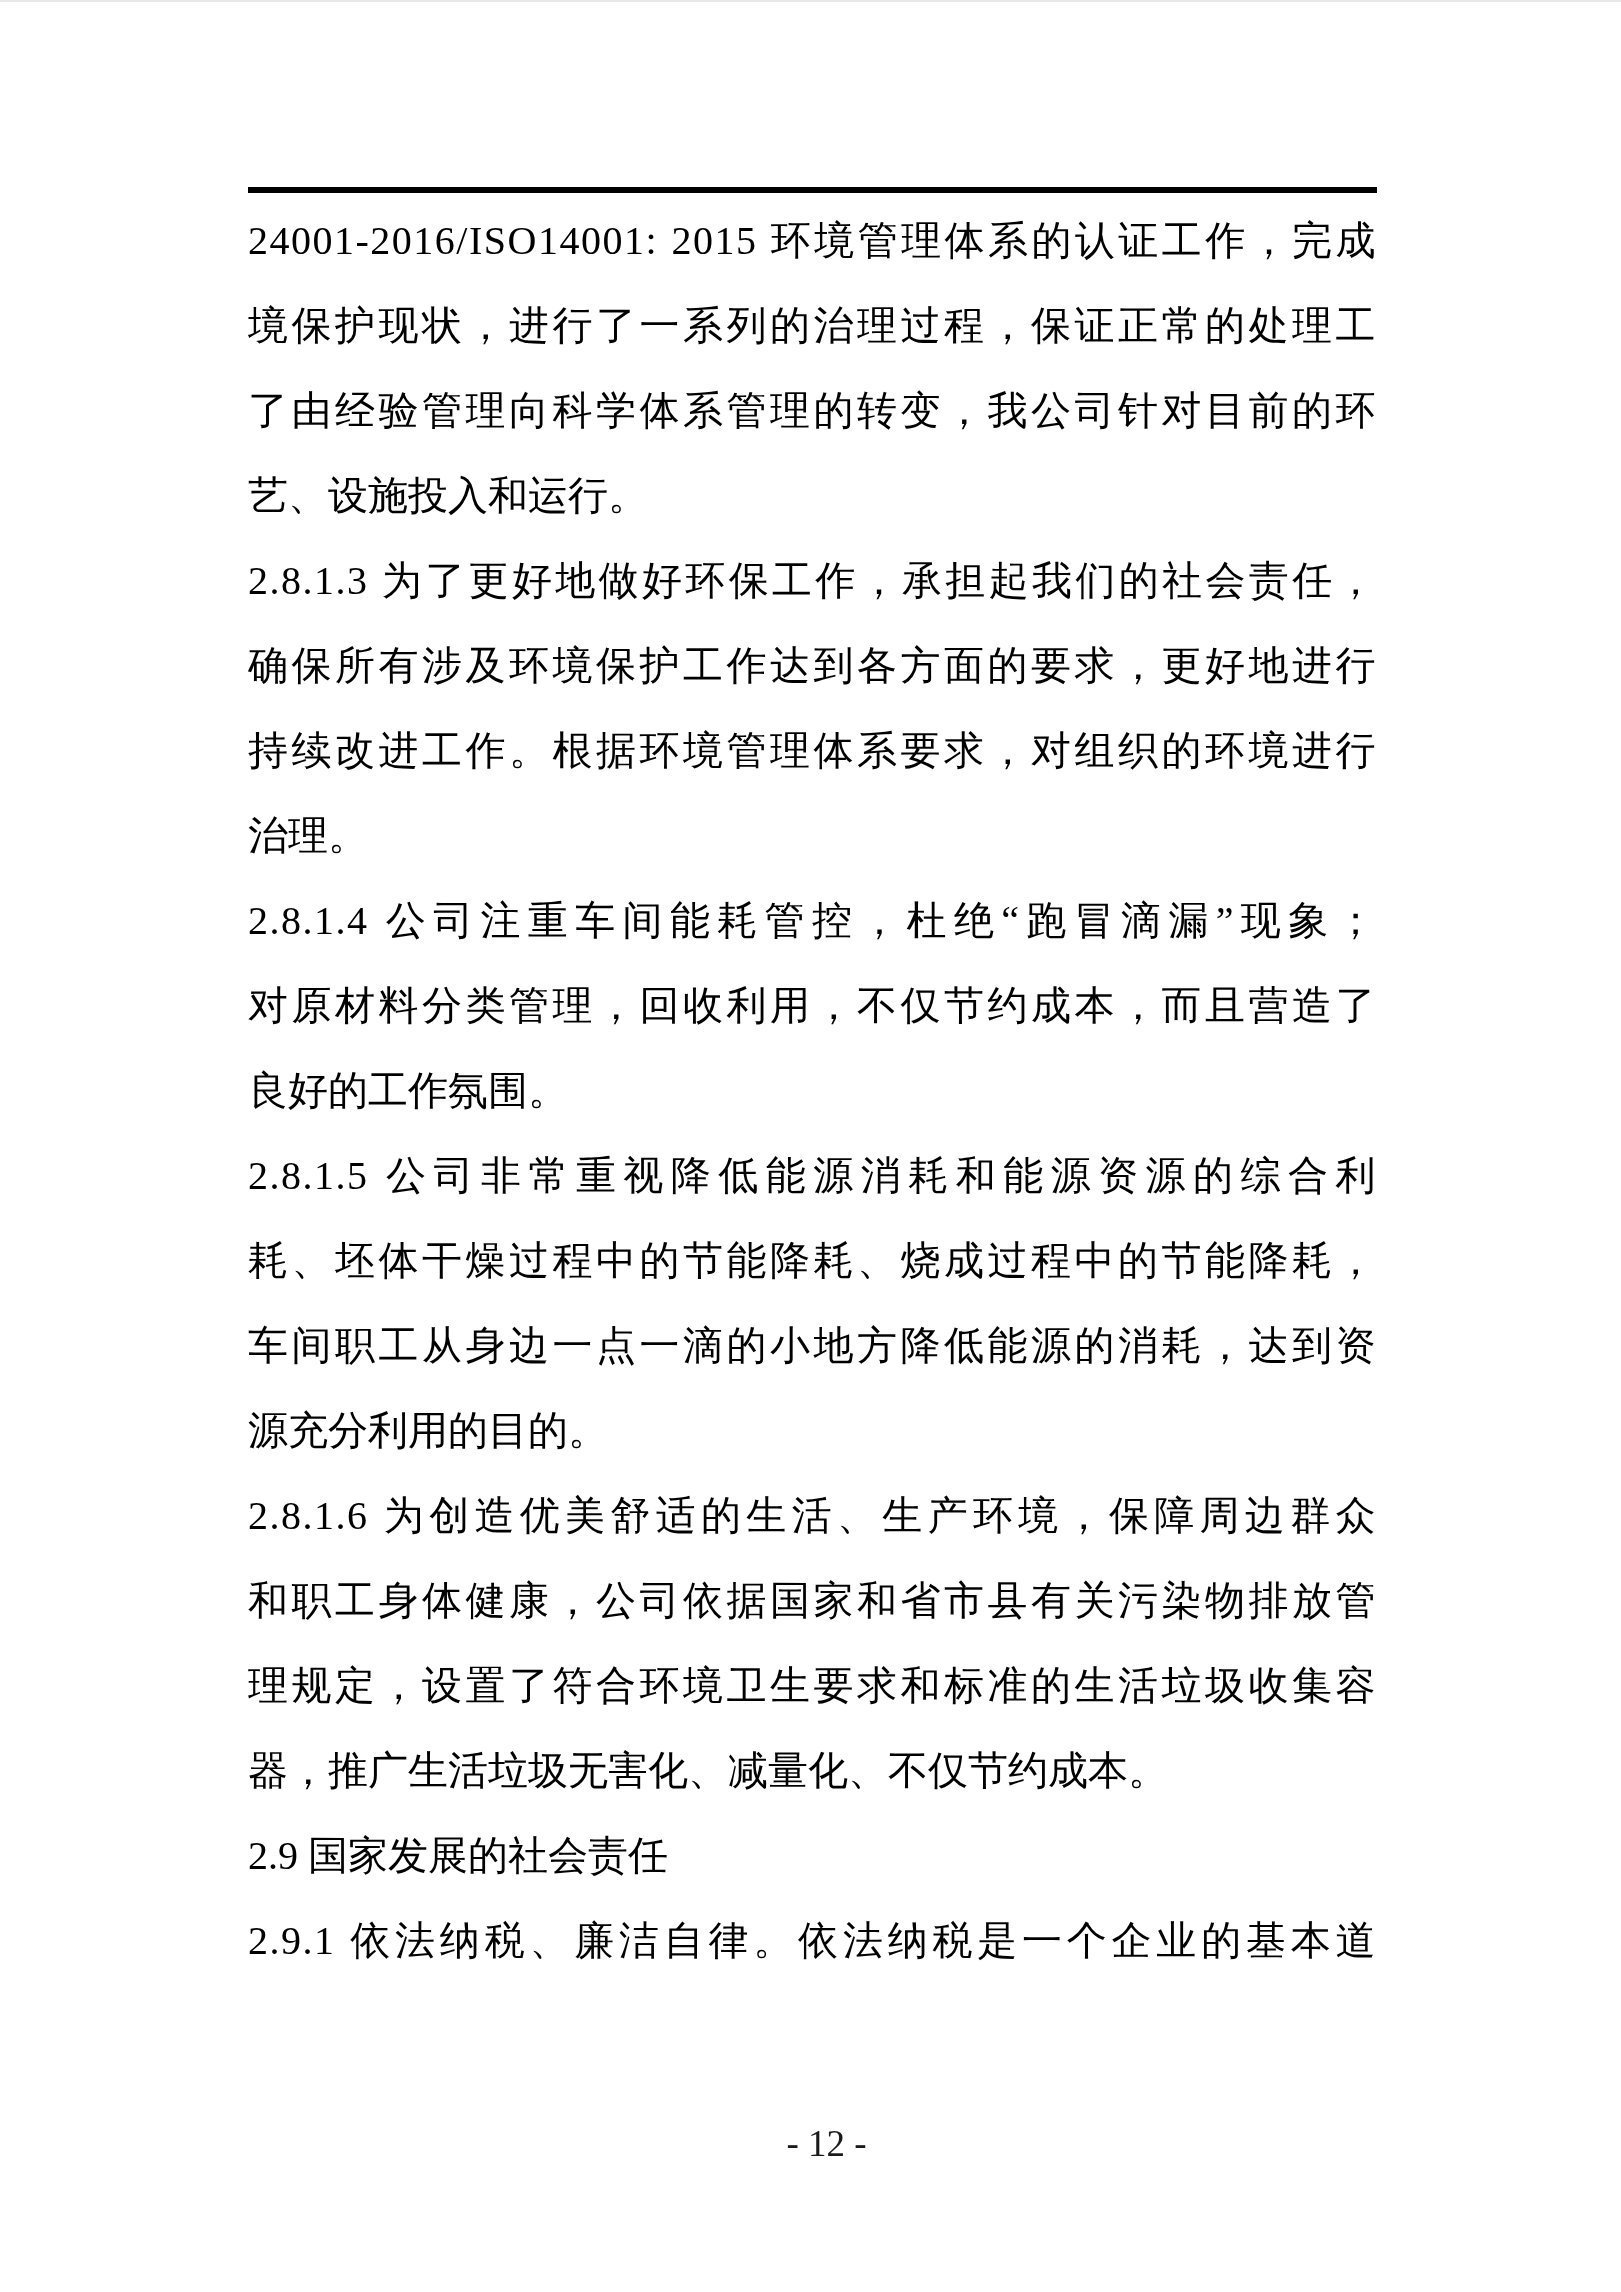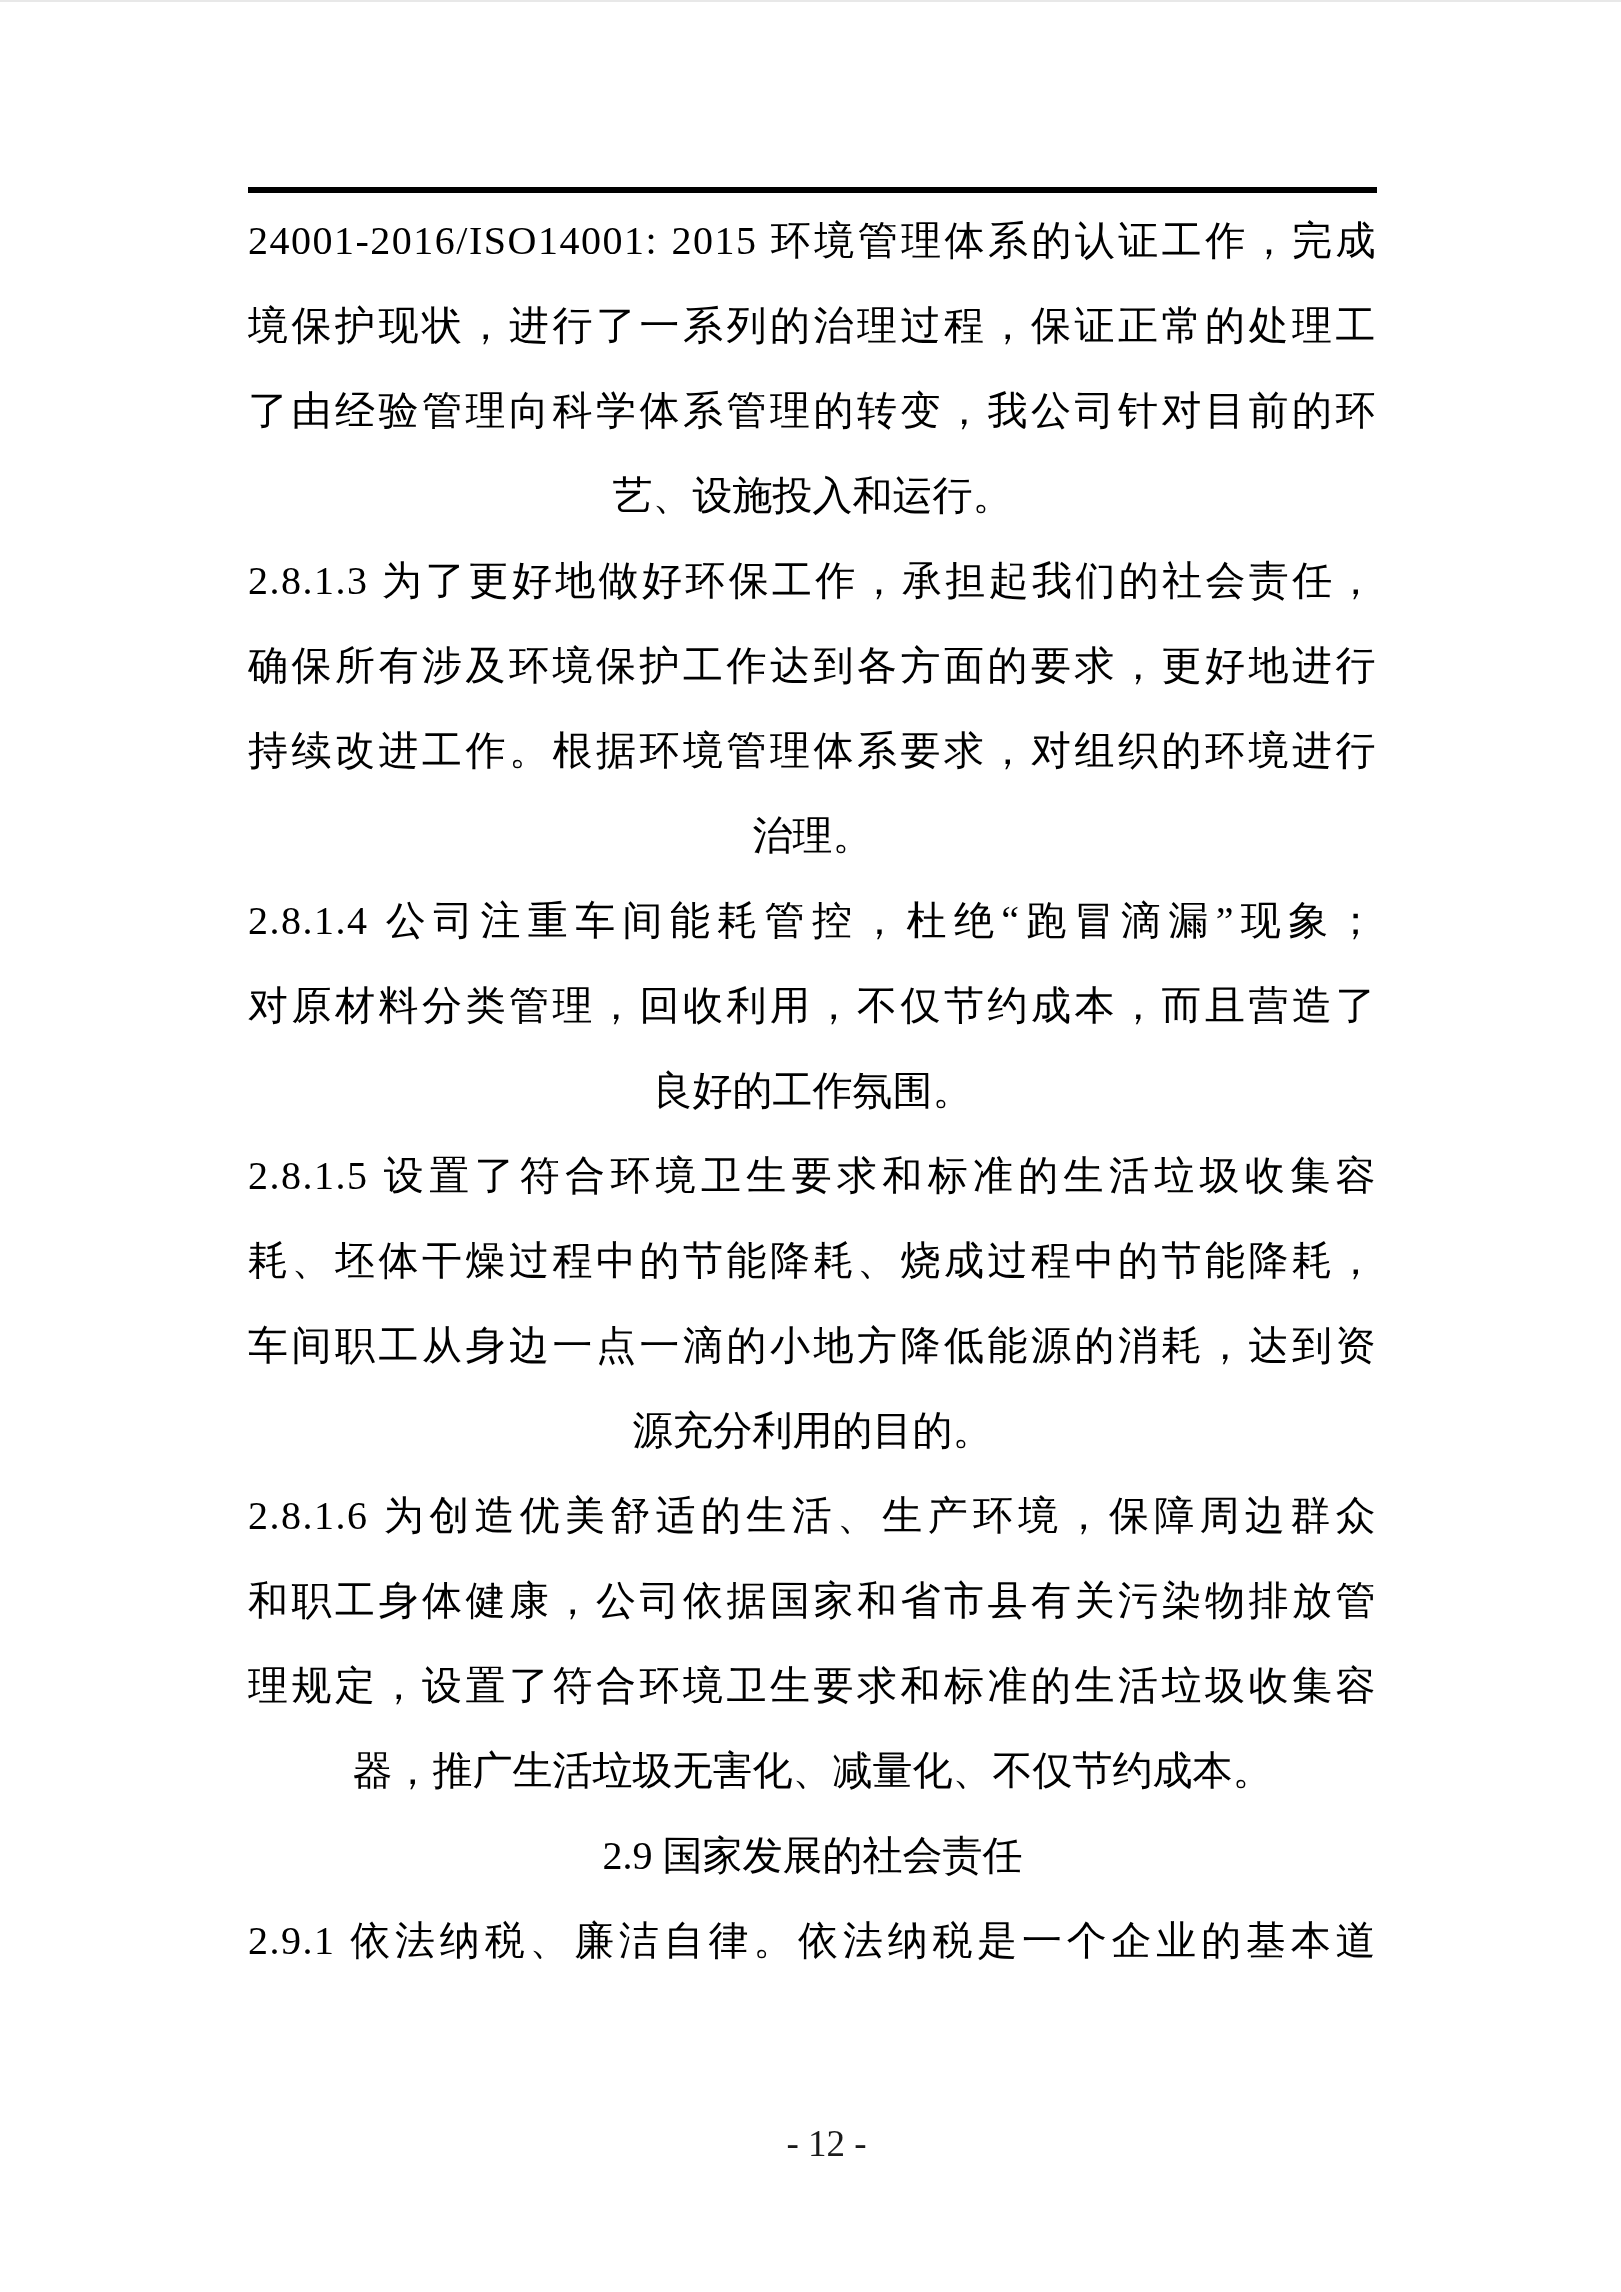--- a/index.html
+++ b/index.html
@@ -29,21 +29,21 @@
     position: absolute;
     left: 248px;
     top: 196px;
     width: 1129px;
   }
   .text-line {
     font-size: 40px;
     line-height: 85px;
     height: 85px;
     white-space: nowrap;
-    text-align: center;
+    text-align: left;
     color: #000000;
   }
   .text-line.fill {
     white-space: normal;
     text-align: justify;
     text-align-last: justify;
     text-justify: inter-character;
     letter-spacing: 1.5px;
   }
   .page-footer {
@@ -68,21 +68,21 @@
       <div class="text-line fill">境保护现状，进行了一系列的治理过程，保证正常的处理工</div>
       <div class="text-line fill">了由经验管理向科学体系管理的转变，我公司针对目前的环</div>
       <div class="text-line">艺、设施投入和运行。</div>
       <div class="text-line fill">2.8.1.3 为了更好地做好环保工作，承担起我们的社会责任，</div>
       <div class="text-line fill">确保所有涉及环境保护工作达到各方面的要求，更好地进行</div>
       <div class="text-line fill">持续改进工作。根据环境管理体系要求，对组织的环境进行</div>
       <div class="text-line">治理。</div>
       <div class="text-line fill">2.8.1.4 公司注重车间能耗管控，杜绝“跑冒滴漏”现象；</div>
       <div class="text-line fill">对原材料分类管理，回收利用，不仅节约成本，而且营造了</div>
       <div class="text-line">良好的工作氛围。</div>
-      <div class="text-line fill">2.8.1.5 设置了符合环境卫生要求和标准的生活垃圾收集容</div>
+      <div class="text-line fill">2.8.1.5 公司非常重视降低能源消耗和能源资源的综合利</div>
       <div class="text-line fill">耗、坯体干燥过程中的节能降耗、烧成过程中的节能降耗，</div>
       <div class="text-line fill">车间职工从身边一点一滴的小地方降低能源的消耗，达到资</div>
       <div class="text-line">源充分利用的目的。</div>
       <div class="text-line fill">2.8.1.6 为创造优美舒适的生活、生产环境，保障周边群众</div>
       <div class="text-line fill">和职工身体健康，公司依据国家和省市县有关污染物排放管</div>
       <div class="text-line fill">理规定，设置了符合环境卫生要求和标准的生活垃圾收集容</div>
       <div class="text-line">器，推广生活垃圾无害化、减量化、不仅节约成本。</div>
       <div class="text-line">2.9 国家发展的社会责任</div>
       <div class="text-line fill">2.9.1 依法纳税、廉洁自律。依法纳税是一个企业的基本道</div>
     </div>

